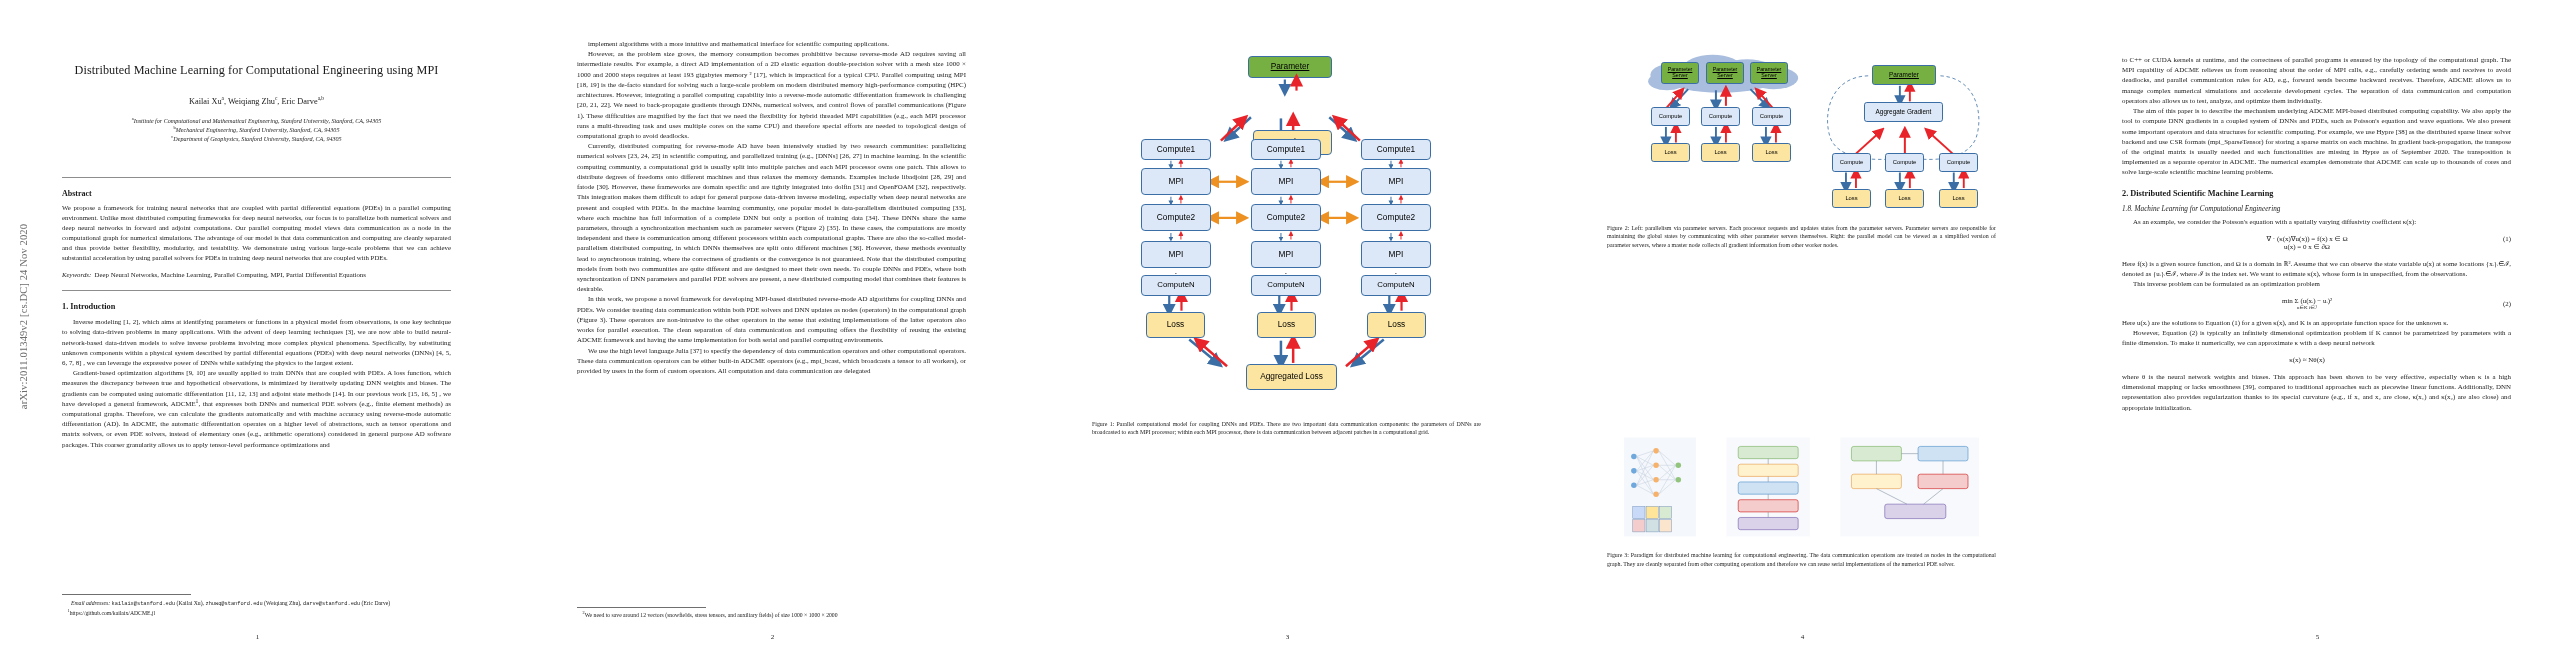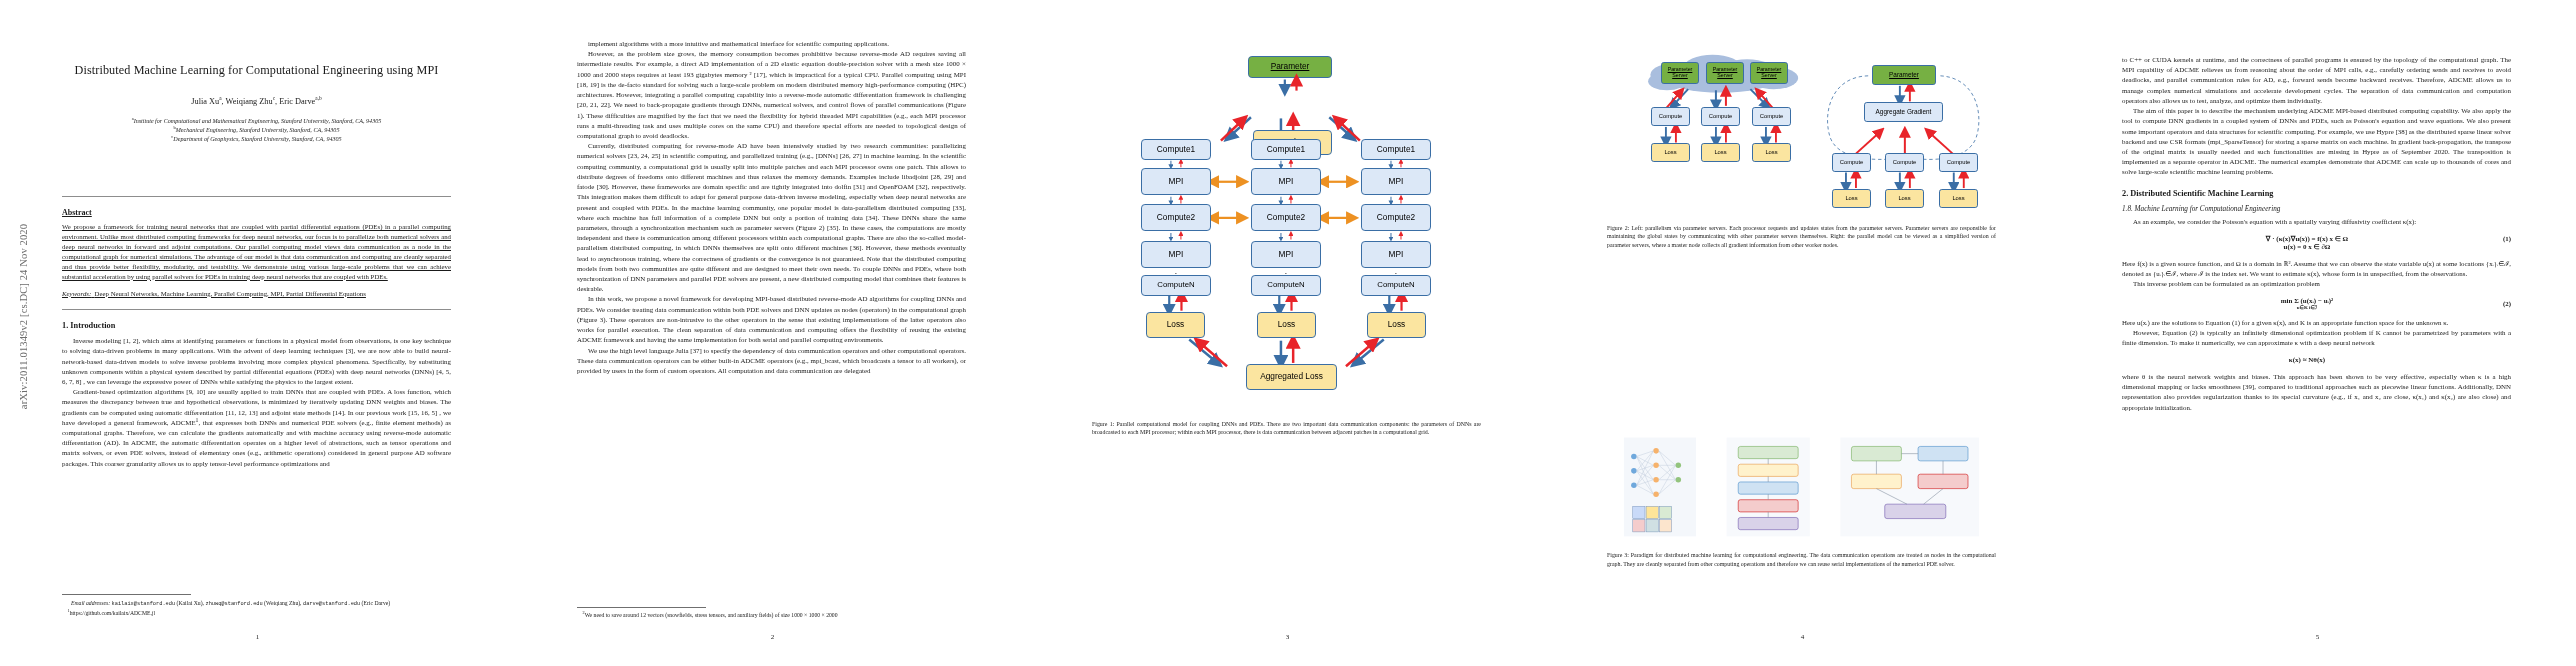--- a/index.html
+++ b/index.html
@@ -39,21 +39,21 @@
     font-size:12.2px; font-weight:400; text-align:center;
     margin:20px 0 0 0; line-height:1.25;
     letter-spacing:0.1px;
   }
   .authors { text-align:center; font-size:8.3px; margin-top:19px; }
   .authors sup { font-size:5.3px; }
   .affils { text-align:center; font-style:italic; font-size:6.1px; line-height:1.45; margin-top:11px; color:#222; }
   .affils sup { font-size:4.4px; font-style:normal; }
 
   .rule { border:0; border-top:0.6px solid #8d8d8d; margin:0; }
-  .abs-block { margin-top:52px;text-decoration:underline; }
+  .abs-block { margin-top:33px; }
   .abs-block .rule.top { margin-bottom:11px; }
   .abs-block .rule.bot { margin-top:11px; }
   h2.sec-h { font-size:8px; font-weight:bold; margin:0 0 5.6px 0; }
   h2.sec-h.numbered { font-size:8.3px; }
   h3.subsec-h { font-size:7.2px; font-weight:400; font-style:italic; margin:7.8px 0 3.3px 0; }
 
   p.body {
     font-size:6.9px; line-height:1.48; text-align:justify;
     margin:0; text-indent:11px;
     hyphens:auto;
@@ -96,38 +96,38 @@
     line-height:1.1;
   }
   .n-green { background:#76b043;text-decoration:underline; }
   .n-yellow { background:#fbe5a0; }
   .n-blue { background:#dce8f7; }
   svg.fc-svg { position:absolute; left:0; top:0; overflow:visible; }
   .vdots { font-family:"Liberation Sans", sans-serif; font-size:8.3px; text-align:center; letter-spacing:0; }
 
   .fig-box { position:relative; width:100%; }
   sup { vertical-align:super; line-height:0; }
-  .eq-wrap { margin:7.8px 0 7.8px 0; position:relative; font-size:7px;font-weight:bold; }
+  .eq-wrap { margin:7.8px 0 7.8px 0; position:relative; font-size:7px; }
   .eq-row { display:flex; align-items:center; }
   .eq-body { flex:1; text-align:center; font-family:"Liberation Serif", serif; font-style:normal; }
   .eq-num { width:19px; text-align:right; font-size:6.8px; }
   .small-sub { font-size:5px; }
 </style>
 </head>
 <body>
 
 <div class="spread">
 
   <div class="page pg1">
     <div class="arxiv-stamp">arXiv:2011.01349v2  [cs.DC]  24 Nov 2020</div>
     <div class="pg-inner">
       <h1 class="paper-title">Distributed Machine Learning for Computational Engineering using MPI</h1>
 
       <div class="authors">
-        <span>Julia Xu</span><sup>a</sup>,
+        <span>Kailai Xu</span><sup>a</sup>,
         <span>Weiqiang Zhu</span><sup>c</sup>,
         <span>Eric Darve</span><sup>a,b</sup>
       </div>
 
       <div class="affils">
         <div><sup>a</sup><span>Institute for Computational and Mathematical Engineering, Stanford University, Stanford, CA, 94305</span></div>
         <div><sup>b</sup><span>Mechanical Engineering, Stanford University, Stanford, CA, 94305</span></div>
         <div><sup>c</sup><span>Department of Geophysics, Stanford University, Stanford, CA, 94305</span></div>
       </div>
 

